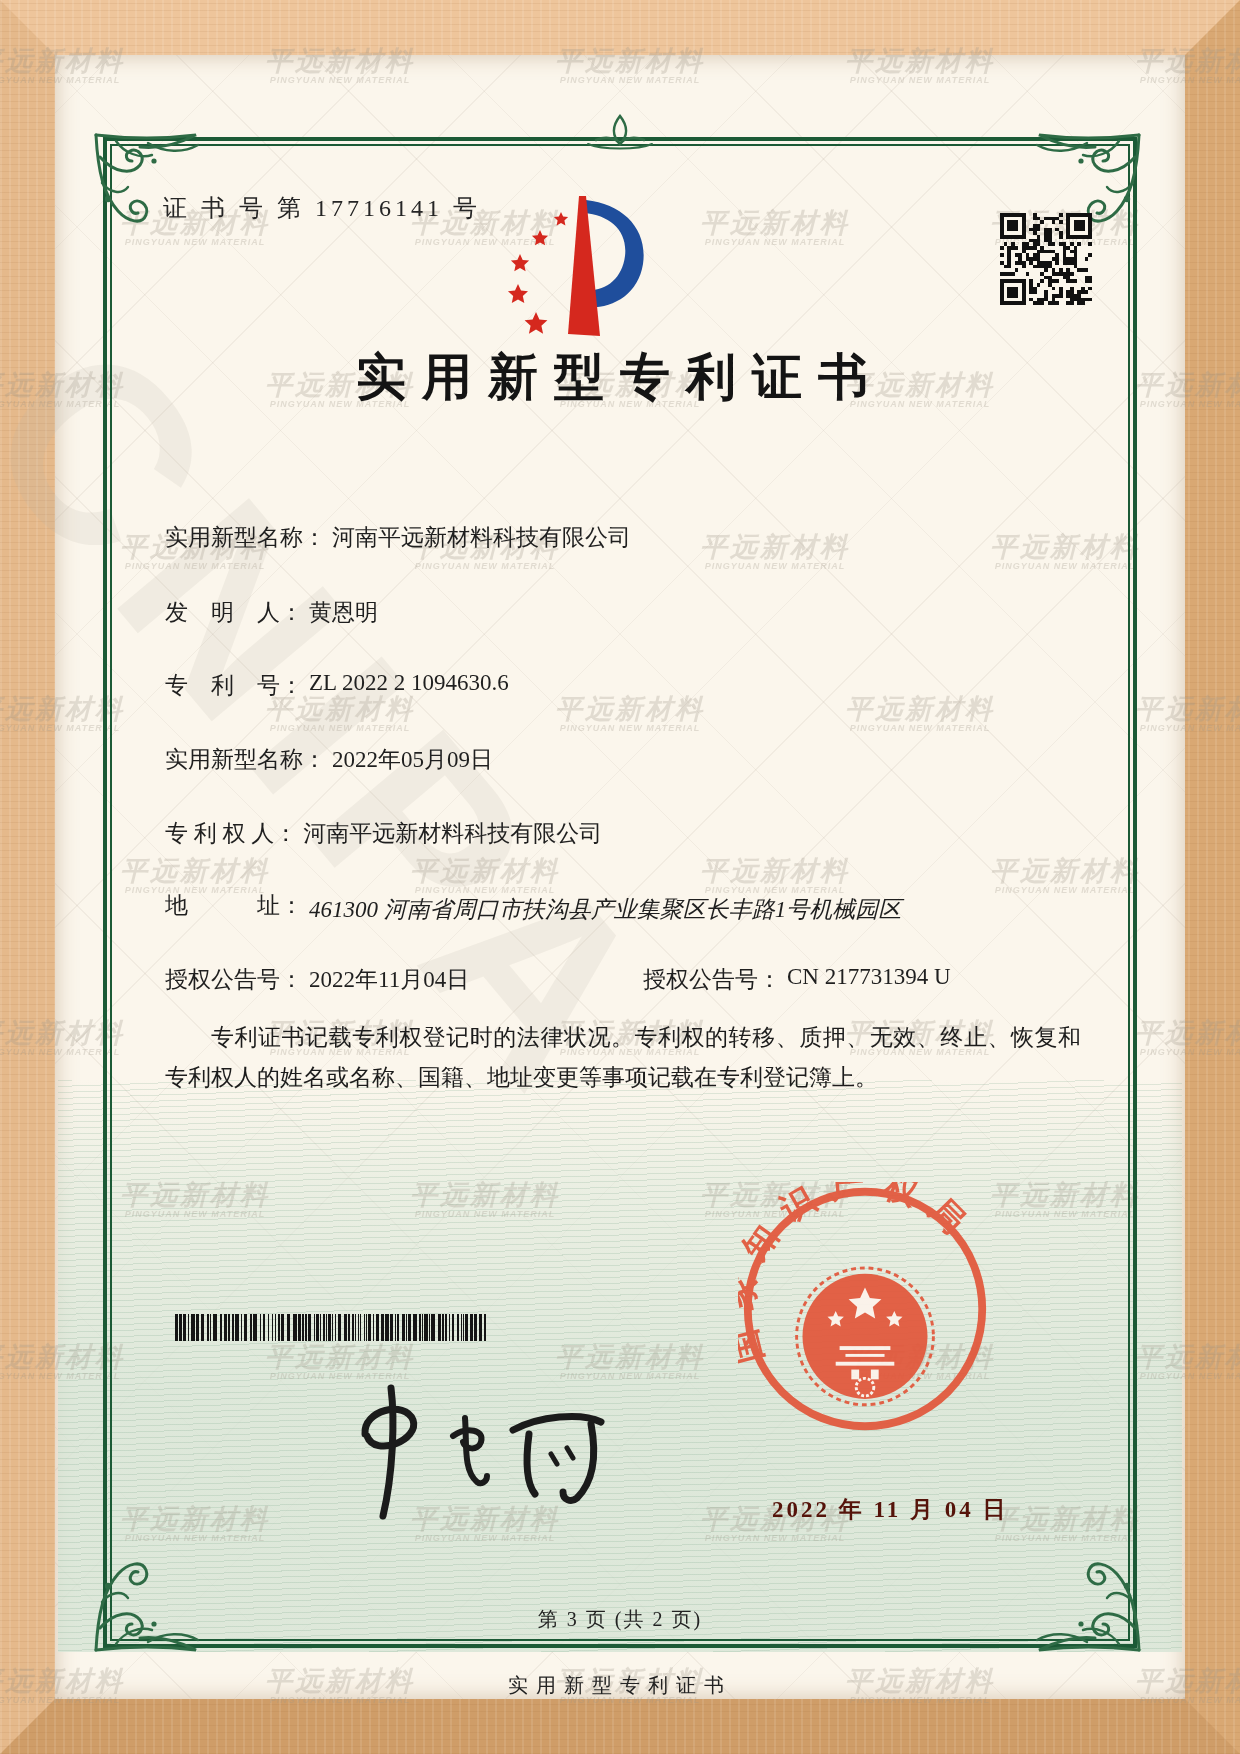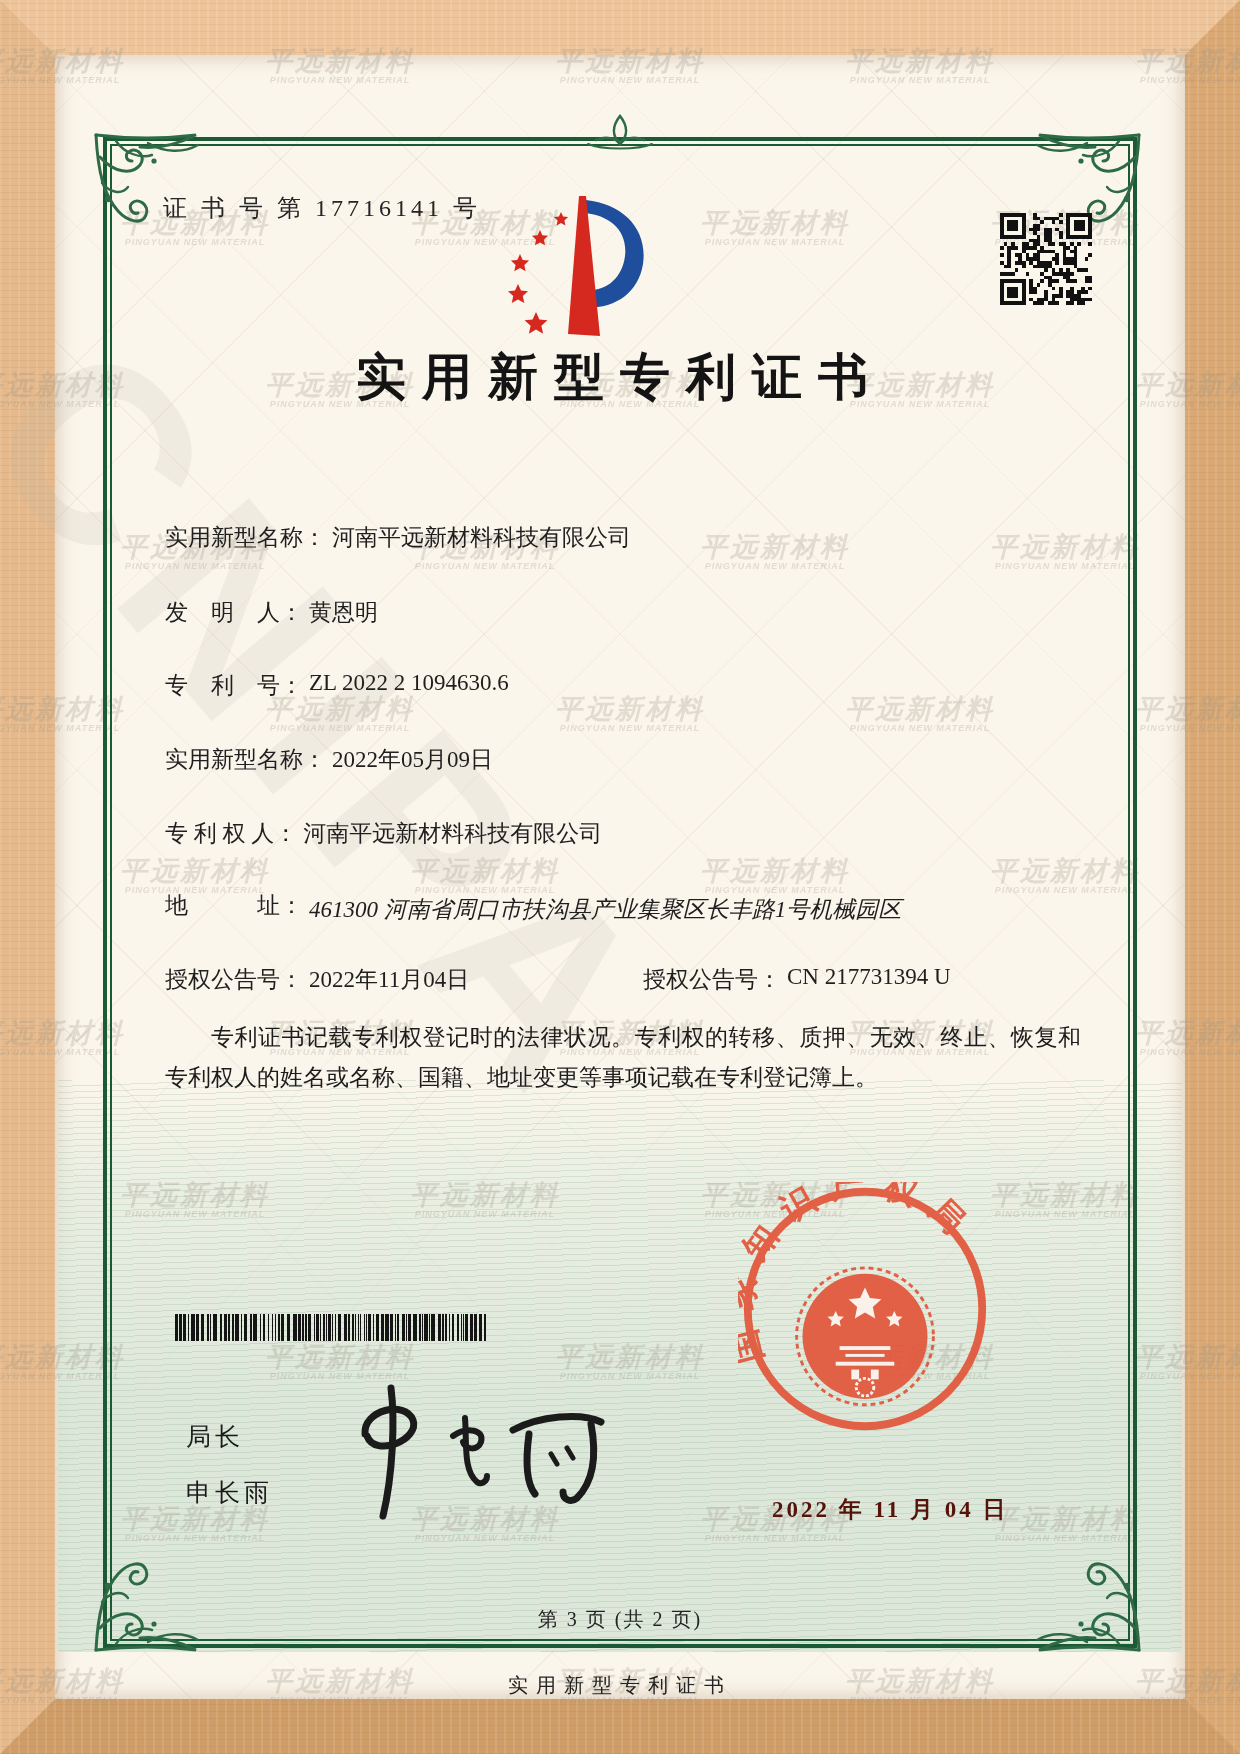--- a/index.html
+++ b/index.html
@@ -735,24 +735,20 @@
         <span style="left: 282px; width: 2px;"></span>
         <span style="left: 286px; width: 1px;"></span>
         <span style="left: 288px; width: 1px;"></span>
         <span style="left: 290px; width: 3px;"></span>
         <span style="left: 295px; width: 3px;"></span>
         <span style="left: 299px; width: 3px;"></span>
         <span style="left: 304px; width: 3px;"></span>
         <span style="left: 309px; width: 2px;"></span>
       </div>
 
-    <div class="signer">
-      <div>局长</div>
-      <div>申长雨</div>
-    </div>
 
     <div class="signature">
       <svg viewBox="0 0 280 150" fill="none" stroke="#1b1b1b" stroke-linecap="round" stroke-linejoin="round">
         <g stroke-width="7">
           <path d="M30,56 C28,32 70,22 78,42 C85,62 40,80 32,58"></path>
           <path d="M56,10 C60,42 58,96 48,138"></path>
         </g>
         <g stroke-width="6">
           <path d="M118,58 C132,48 150,52 146,64 C143,73 130,72 128,64"></path>
           <path d="M130,40 C132,66 128,92 142,104 C146,107 152,104 152,98"></path>

